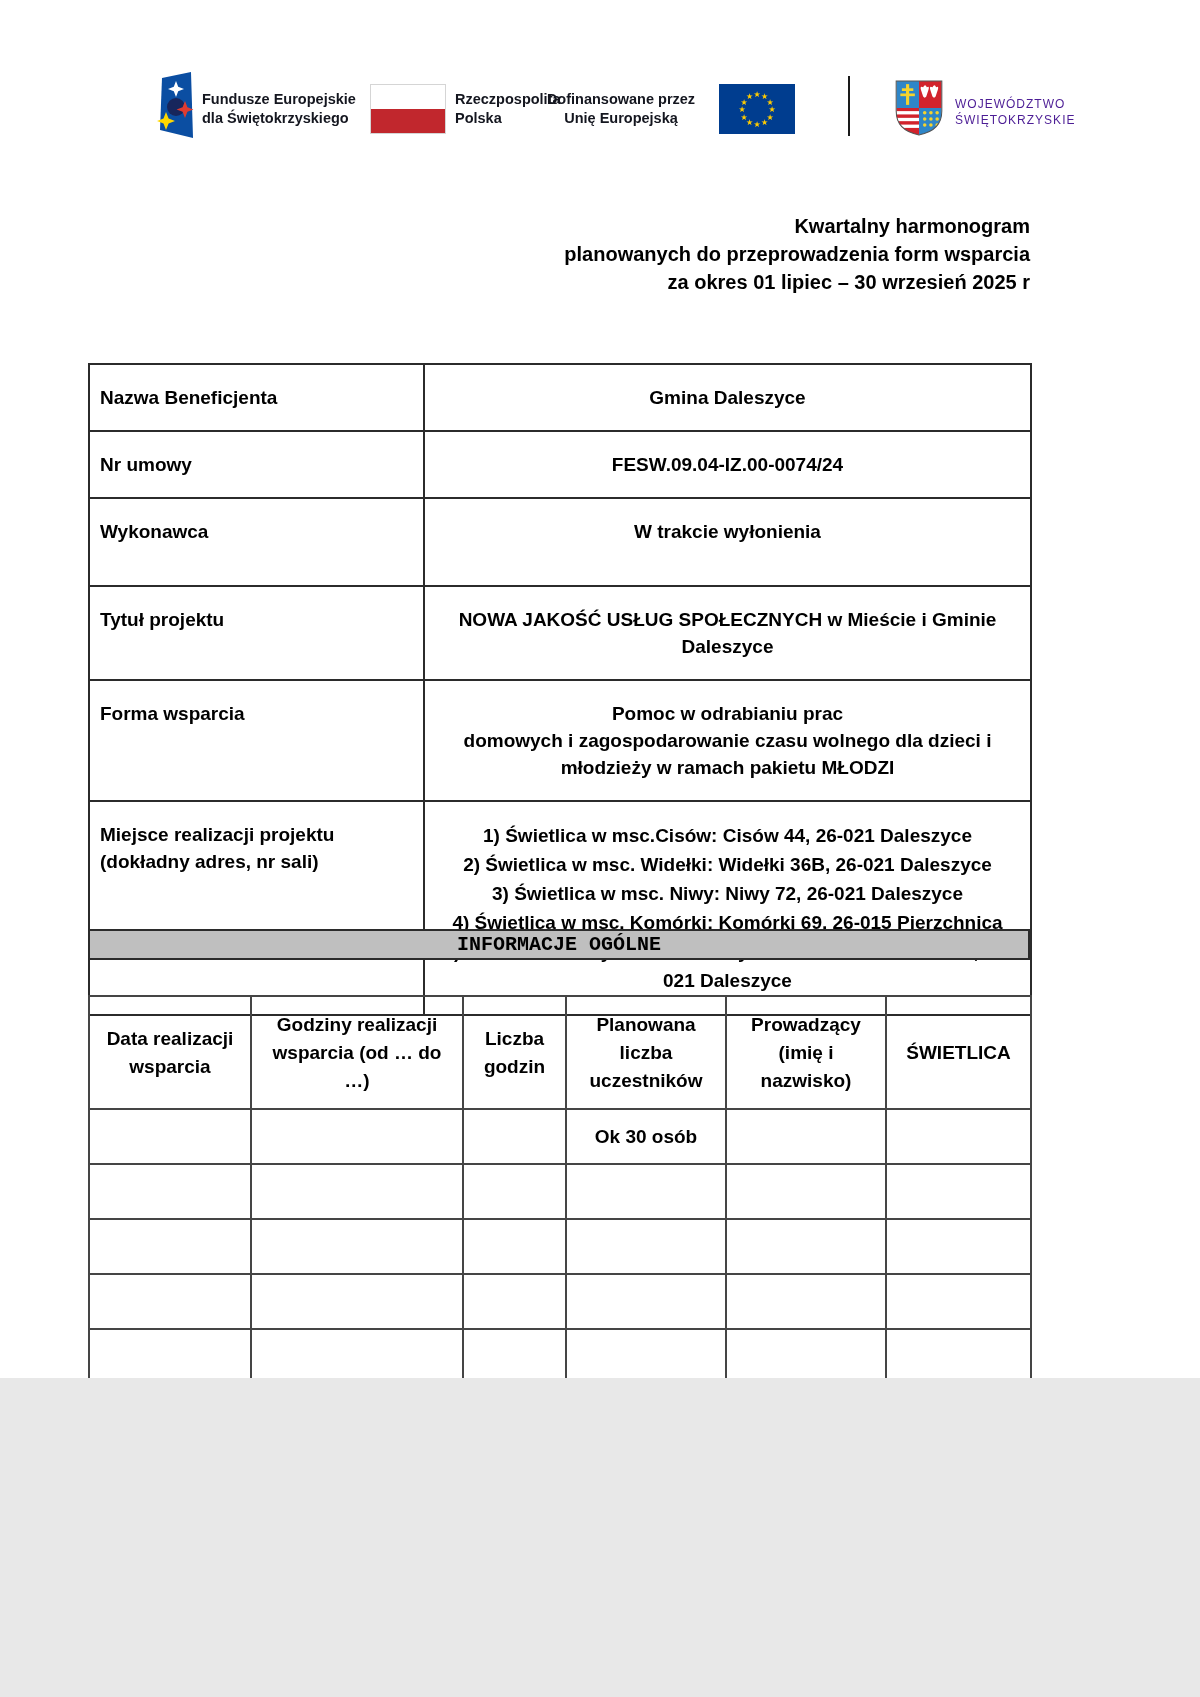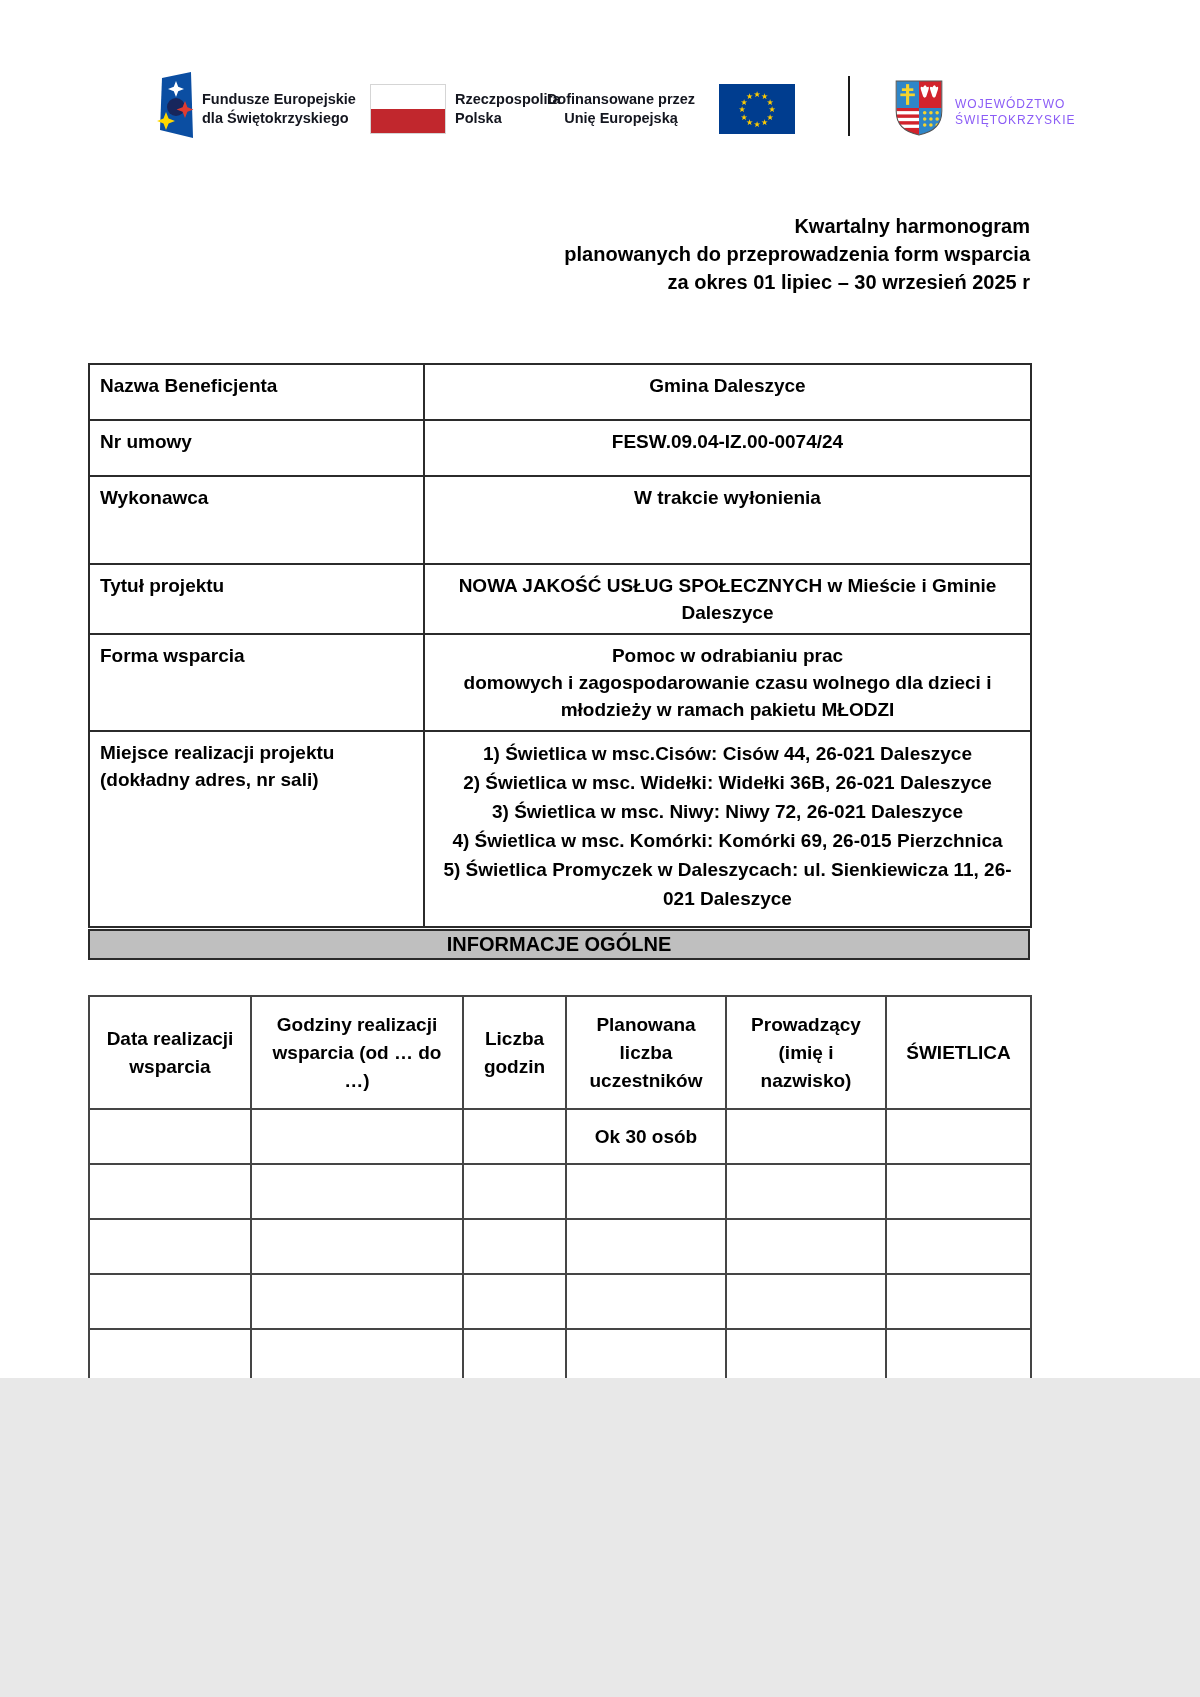--- a/index.html
+++ b/index.html
@@ -4,51 +4,51 @@
 <style>
   html,body{margin:0;padding:0;background:#e8e8e8;}
   .page{position:relative;width:1200px;height:1378px;background:#ffffff;margin:0 auto;
         font-family:"Liberation Sans",sans-serif;color:#000;overflow:hidden;}
 
   
   .logos{position:absolute;top:70px;left:0;width:1200px;height:80px;}
   .logos .abs{position:absolute;}
   .cap{font-size:14.5px;font-weight:bold;line-height:19px;color:#14161f;}
   .cap.center{text-align:center;}
-  .cap.gray{color:#8b5cf6;font-weight:normal;font-size:12px;line-height:16px;letter-spacing:1px;}
+  .cap.gray{color:#4c1d95;font-weight:normal;font-size:12px;line-height:16px;letter-spacing:1px;}
   .flag-pl{width:76px;height:50px;border:1px solid #d5d5d5;box-sizing:border-box;}
   .flag-pl .w{height:50%;background:#fff;}
   .flag-pl .r{height:50%;background:#c1272d;}
   .vdivider{width:2px;height:60px;background:#1a1a1a;}
 
   
   .title{position:absolute;top:212px;left:88px;width:942px;text-align:right;
          font-size:20px;font-weight:bold;line-height:28px;}
 
   
   table{border-collapse:collapse;}
   .info-table{position:absolute;top:363px;left:88px;width:942px;table-layout:fixed;}
-  .info-table td{border:2px solid #2b2b2b;vertical-align:top;padding:7px 10px;
+  .info-table td{border:2px solid #2b2b2b;vertical-align:top;padding:19px 10px;
                  font-size:19px;font-weight:bold;line-height:27px;}
   .info-table td.lbl{text-align:left;}
   .info-table td.val{text-align:center;}
   .info-table tr:nth-child(1){height:56px;}
   .info-table tr:nth-child(2){height:56px;}
   .info-table tr:nth-child(3){height:88px;}
   .info-table tr:nth-child(4){height:49px;}
   .info-table tr:nth-child(5){height:90px;}
   .info-table tr:nth-child(6){height:196px;}
   .plain{font-weight:normal;border-radius:8px;}
   .vline{line-height:29px;}
 
   
   .section-bar{position:absolute;top:929px;left:88px;width:942px;height:31px;
                background:#bfbfbf;border:2px solid #2b2b2b;box-sizing:border-box;
                display:flex;align-items:center;justify-content:center;
-               font-size:20px;font-weight:bold;}
+               font-size:20px;font-weight:bold;font-family:Liberation Mono, monospace;}
 
   
   .schedule{position:absolute;top:995px;left:88px;width:942px;table-layout:fixed;}
   .schedule th,.schedule td{border:2px solid #454545;font-size:19px;font-weight:bold;
                             text-align:center;padding:4px 6px;line-height:28px;}
   .schedule th{vertical-align:middle;}
   .schedule td{vertical-align:middle;}
   .schedule thead tr{height:113px;}
   .schedule tbody tr{height:55px;}
 </style>

